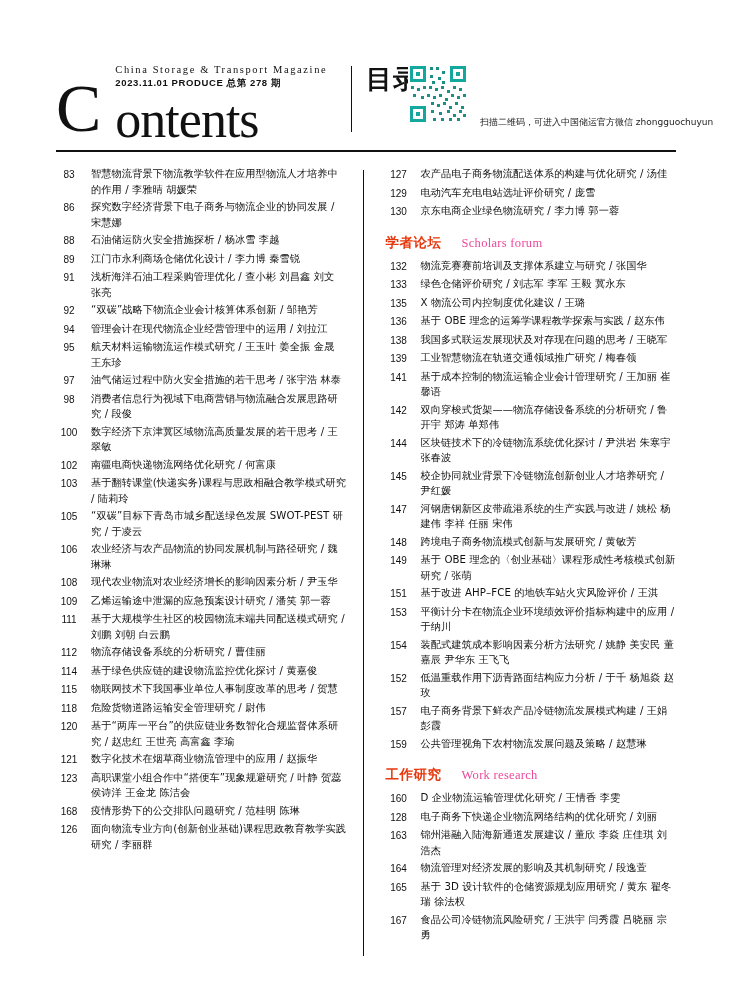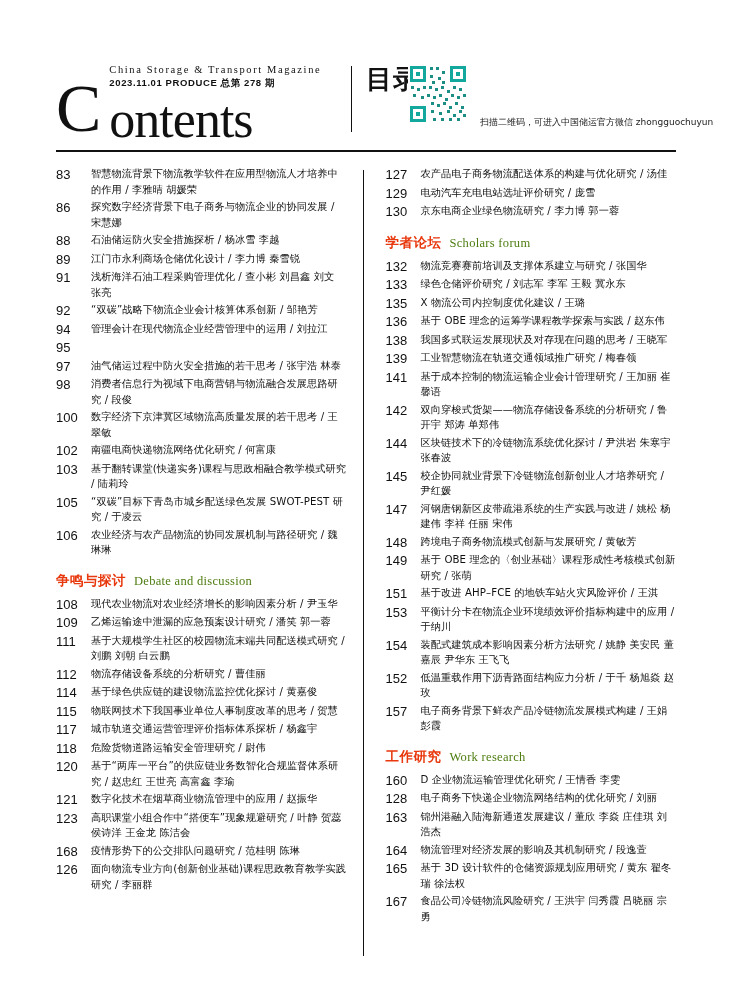--- a/index.html
+++ b/index.html
@@ -38,21 +38,21 @@
     align-items: flex-start;
   }
   .mh-bigC {
     font-family: "Liberation Serif", serif;
     font-size: 68px;
     line-height: 60px;
     margin-top: 20px;
     letter-spacing: 0px;
   }
   .mh-textblock {
-    margin-left: 8px;
+    margin-left: 14px;
     margin-top: 6px;
   }
   .mh-en {
     font-family: "Liberation Serif", serif;
     font-size: 10.5px;
     letter-spacing: 1.6px;
     color: #111;
     white-space: nowrap;
   }
   .mh-date {
@@ -127,49 +127,49 @@
     background: #111;
     margin: 4px 0 0 0;
     flex: 0 0 1px;
   }
 
   
   .section-head {
     margin: 14px 0 6px 0;
     display: flex;
     align-items: baseline;
-    gap: 8px;
+    gap: 20px;
     text-align: right;
   }
   .sh-cn {
     font-family: "DejaVu Sans", sans-serif;
     font-size: 13.5px;
     font-weight: 700;
     color: #e8380d;
     letter-spacing: 0.5px;
   }
   .sh-en {
     font-family: "Liberation Serif", serif;
     font-size: 12.5px;
-    color: #4d7c0f;
+    color: #ec4899;
     letter-spacing: 0.3px;
   }
 
   
   .entry {
     display: flex;
     align-items: flex-start;
     margin-bottom: 2px;
     line-height: 15.5px;
   }
   .entry .pg {
     flex: 0 0 26px;
-    text-align: left;
+    text-align: center;
     font-family: "Liberation Sans", sans-serif;
-    font-size: 13px;
+    font-size: 10px;
     color: #111;
     padding-top: 1px;
   }
   .entry .ttl {
     margin-left: 9px;
     font-family: "DejaVu Sans", sans-serif;
     font-size: 10.2px;
     color: #111;
     letter-spacing: 0.1px;
     text-indent: 0;
@@ -292,20 +292,21 @@
         <div class="entry">
             <div class="pg">92</div>
             <div class="ttl">“双碳”战略下物流企业会计核算体系创新 / 邹艳芳</div>
           </div>
         <div class="entry">
             <div class="pg">94</div>
             <div class="ttl">管理会计在现代物流企业经营管理中的运用 / 刘拉江</div>
           </div>
         <div class="entry">
             <div class="pg">95</div>
+            <div class="ttl">航天材料运输物流运作模式研究 / 王玉叶 姜全振 金晟 王东珍</div>
           </div>
         <div class="entry">
             <div class="pg">97</div>
             <div class="ttl">油气储运过程中防火安全措施的若干思考 / 张宇浩 林泰</div>
           </div>
         <div class="entry">
             <div class="pg">98</div>
             <div class="ttl">消费者信息行为视域下电商营销与物流融合发展思路研究 / 段俊</div>
           </div>
         <div class="entry">
@@ -323,24 +324,20 @@
         <div class="entry">
             <div class="pg">105</div>
             <div class="ttl">“双碳”目标下青岛市城乡配送绿色发展 SWOT-PEST 研究 / 于凌云</div>
           </div>
         <div class="entry">
             <div class="pg">106</div>
             <div class="ttl">农业经济与农产品物流的协同发展机制与路径研究 / 魏琳琳</div>
           </div>
       </div>
 
-      <div class="section-head">
-        <span class="sh-cn">争鸣与探讨</span>
-        <span class="sh-en">Debate and discussion</span>
-      </div>
 
       <div>
         <div class="entry">
             <div class="pg">108</div>
             <div class="ttl">现代农业物流对农业经济增长的影响因素分析 / 尹玉华</div>
           </div>
         <div class="entry">
             <div class="pg">109</div>
             <div class="ttl">乙烯运输途中泄漏的应急预案设计研究 / 潘笑 郭一蓉</div>
           </div>
@@ -352,24 +349,20 @@
             <div class="pg">112</div>
             <div class="ttl">物流存储设备系统的分析研究 / 曹佳丽</div>
           </div>
         <div class="entry">
             <div class="pg">114</div>
             <div class="ttl">基于绿色供应链的建设物流监控优化探讨 / 黄嘉俊</div>
           </div>
         <div class="entry">
             <div class="pg">115</div>
             <div class="ttl">物联网技术下我国事业单位人事制度改革的思考 / 贺慧</div>
-          </div>
-        <div class="entry">
-            <div class="pg">117</div>
-            <div class="ttl">城市轨道交通运营管理评价指标体系探析 / 杨鑫宇</div>
           </div>
         <div class="entry">
             <div class="pg">118</div>
             <div class="ttl">危险货物道路运输安全管理研究 / 尉伟</div>
           </div>
         <div class="entry">
             <div class="pg">120</div>
             <div class="ttl">基于“两库一平台”的供应链业务数智化合规监督体系研究 / 赵忠红 王世亮 高富鑫 李瑜</div>
           </div>
         <div class="entry">
@@ -480,20 +473,24 @@
             <div class="ttl">装配式建筑成本影响因素分析方法研究 / 姚静 美安民 董嘉辰 尹华东 王飞飞</div>
           </div>
         <div class="entry">
             <div class="pg">152</div>
             <div class="ttl">低温重载作用下沥青路面结构应力分析 / 于千 杨旭焱 赵玫</div>
           </div>
         <div class="entry">
             <div class="pg">157</div>
             <div class="ttl">电子商务背景下鲜农产品冷链物流发展模式构建 / 王娟 彭霞</div>
           </div>
+        <div class="entry">
+            <div class="pg">159</div>
+            <div class="ttl">公共管理视角下农村物流发展问题及策略 / 赵慧琳</div>
+          </div>
       </div>
 
       <div class="section-head">
         <span class="sh-cn">工作研究</span>
         <span class="sh-en">Work research</span>
       </div>
 
       <div>
         <div class="entry">
             <div class="pg">160</div>

